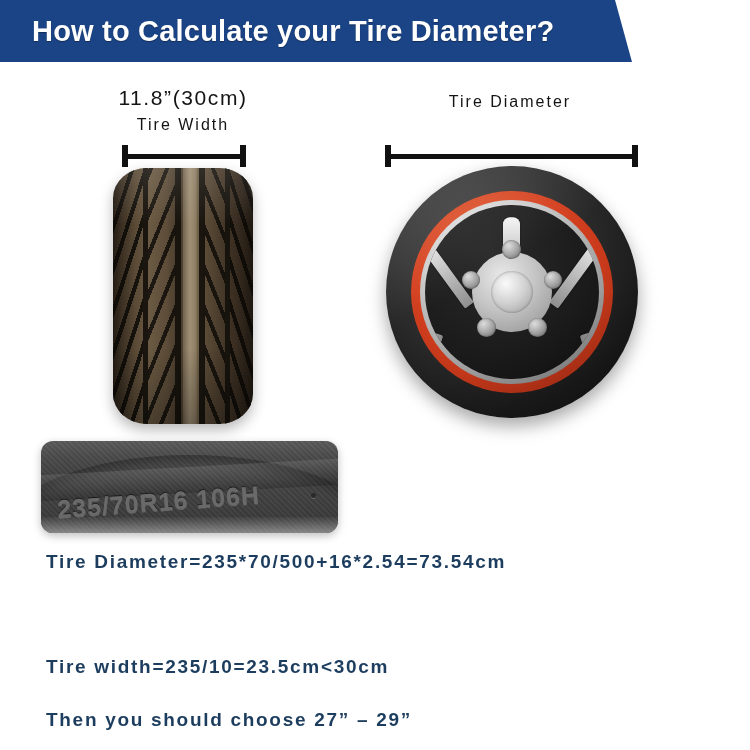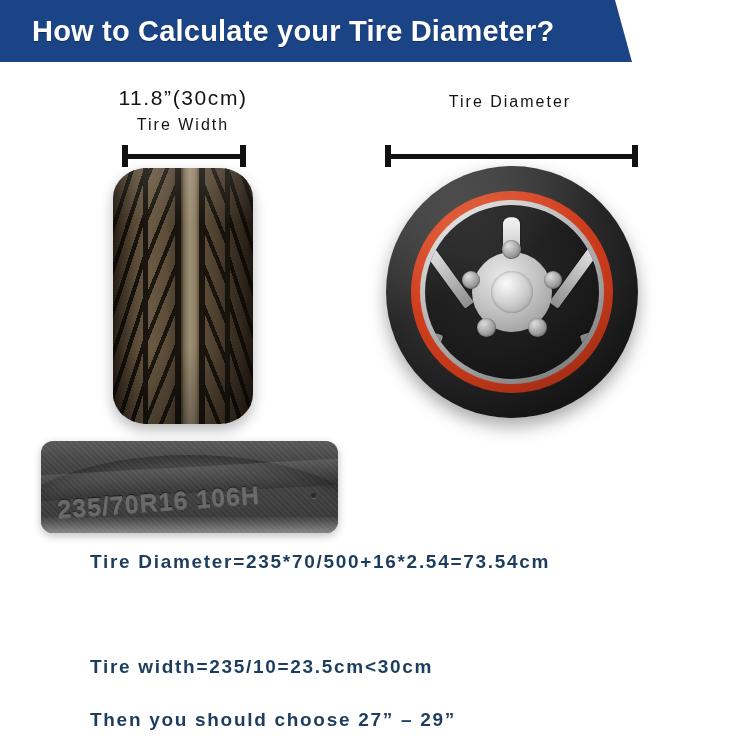--- a/index.html
+++ b/index.html
@@ -196,21 +196,21 @@
   .eg-label{
     position:absolute;left:352px;top:468px;
     font-size:40px;font-weight:bold;color:#1c3d66;
     letter-spacing:1.5px;white-space:nowrap;
   }
 
   
   .formula{
     position:absolute;left:46px;
     font-size:19px;font-weight:bold;color:#1d3d5e;
-    letter-spacing:1.7px;white-space:nowrap;margin-left:44px;
+    letter-spacing:1.7px;white-space:nowrap;
   }
   .f1{top:551px;}
   .f2{top:604px;}
   .f3{top:656px;}
   .f4{top:709px;}
 </style>
 </head>
 <body>
 
 <div id="page">

